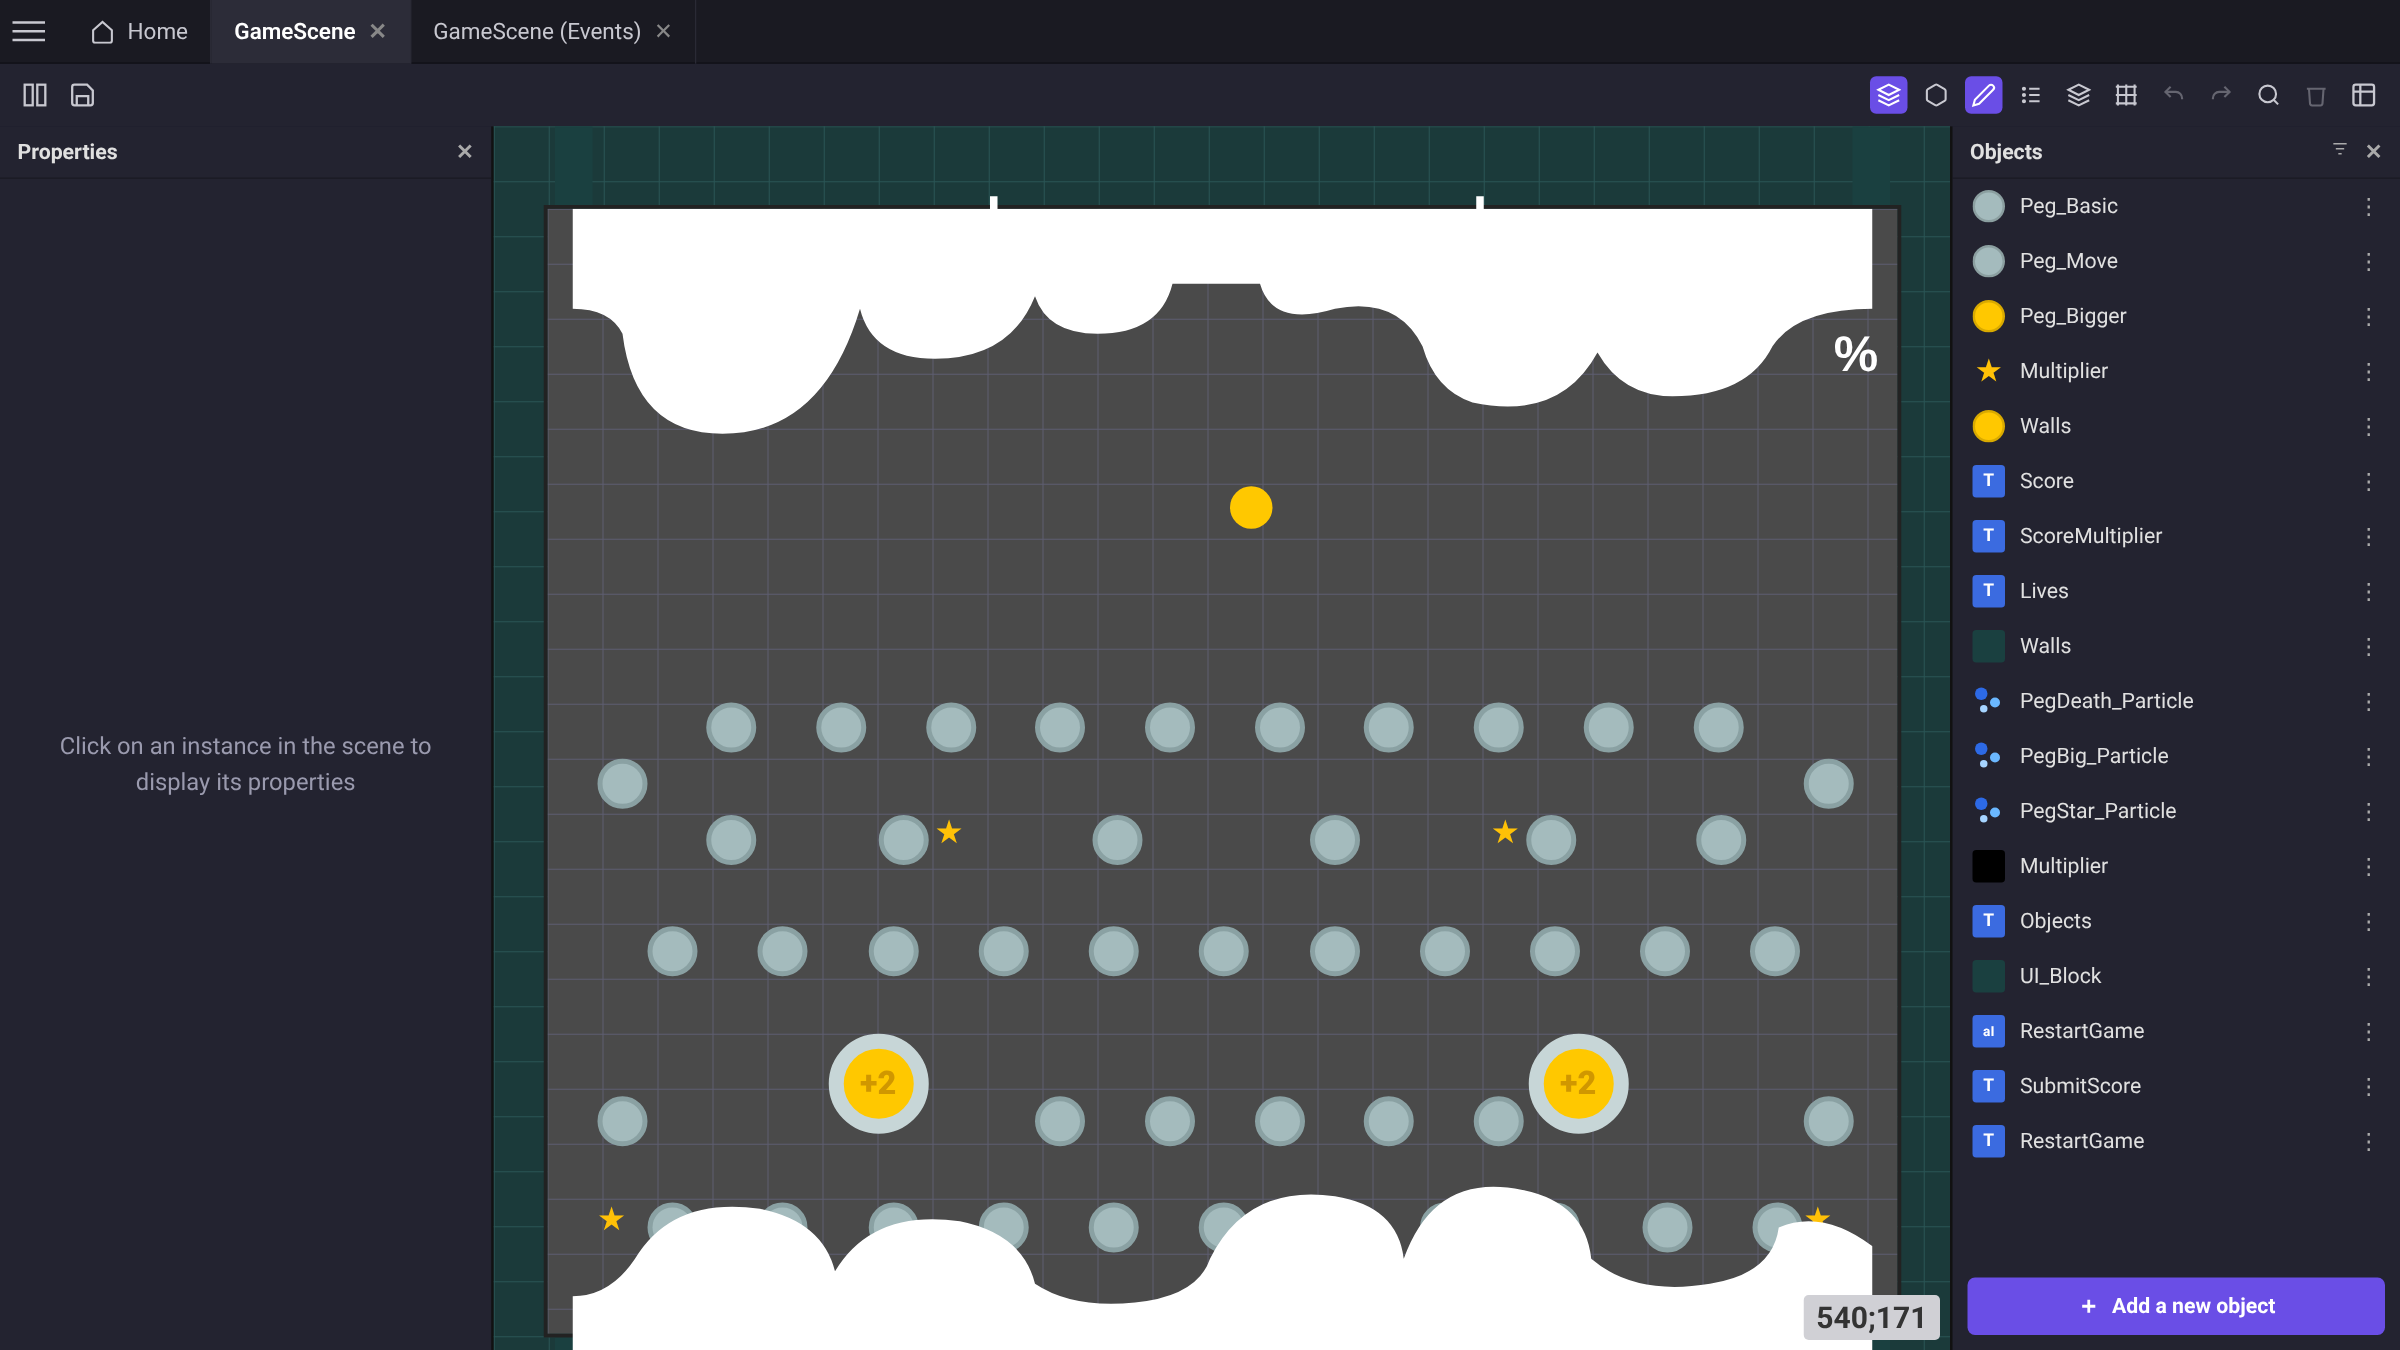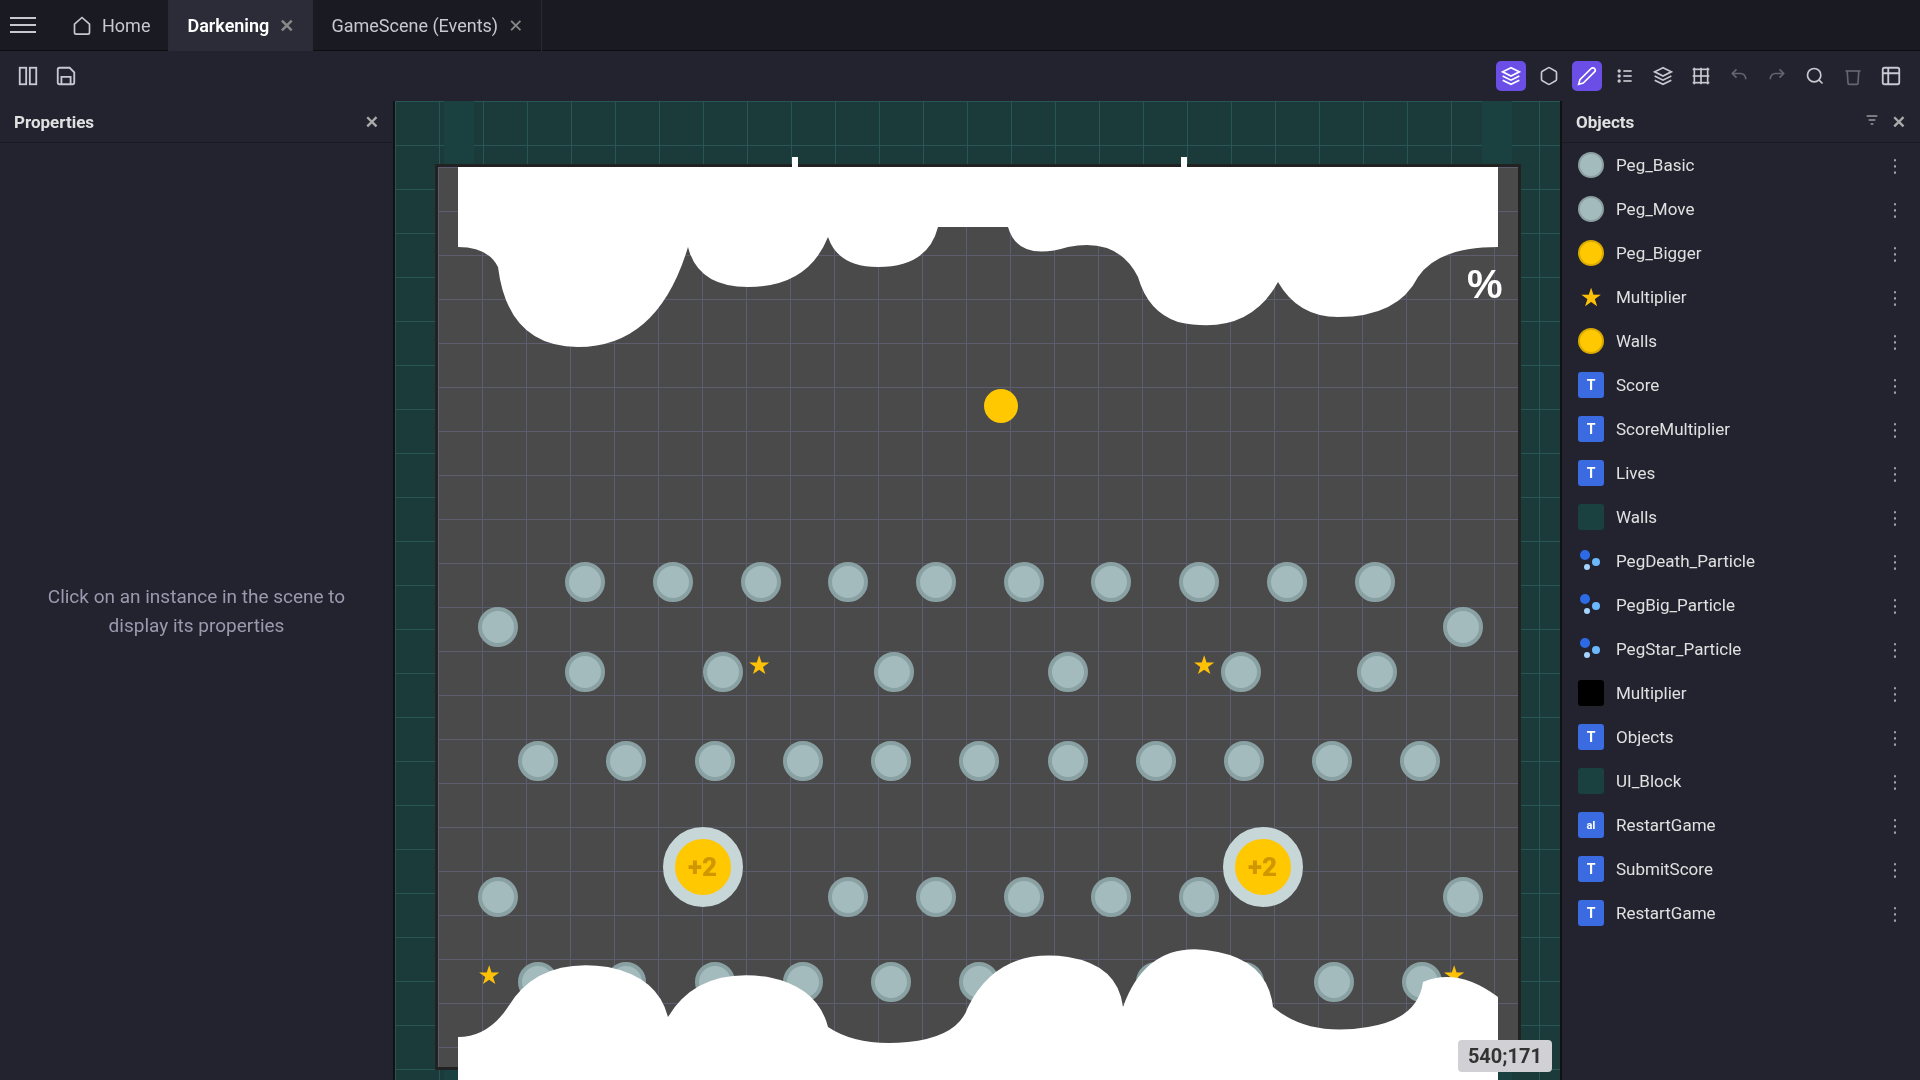--- a/index.html
+++ b/index.html
@@ -45,21 +45,21 @@
 .game-frame { position: absolute; left: 0; top: 66px; width: 1080px; height: 900px; background: #4a4a4a; background-image: linear-gradient(#5d5d70 1px, transparent 1px), linear-gradient(90deg, #5d5d70 1px, transparent 1px); background-size: 44px 44px; outline: 3px solid #222; }
 .hud-text { position: absolute; color: #fff; font-weight: 900; font-size: 52px; font-family: Arial, sans-serif; }
 .cloud-top { position: absolute; top: 0; left: 20px; right: 20px; }
 .cloud-bot { position: absolute; bottom: -60px; left: 20px; right: 20px; }
 .wall-l { position: absolute; left: 6px; top: 0; bottom: 0; width: 30px; background: #1a4040; }
 .wall-r { position: absolute; right: 6px; top: 0; bottom: 0; width: 30px; background: #1a4040; }
 .peg { position: absolute; width: 40px; height: 40px; border-radius: 50%; background: #a4bbbd; border: 4px solid #8aa1a3; }
 .peg-big { position: absolute; width: 80px; height: 80px; border-radius: 50%; background: #ffc800; border: 12px solid #c7d6d7; display: flex; align-items: center; justify-content: center; color: #d09700; font-weight: 900; font-size: 26px; }
 .ball { position: absolute; width: 34px; height: 34px; border-radius: 50%; background: #ffc800; }
 .star { position: absolute; color: #ffc107; font-size: 26px; }
-.coords { position: absolute; right: 8px; bottom: 8px; background: #d0d0d5; color: #333; padding: 4px 10px; border-radius: 4px; font-weight: 700; font-size: 20px; }
+.coords { position: absolute; right: 8px; bottom: 8px; background: #d0d0d5; color: #333; padding: 4px 10px; border-radius: 4px; font-weight: 700; font-size: 24px; }
 .spawn-box { position: absolute; left: 354px; top: -10px; width: 395px; height: 88px; border-left: 6px solid #fff; border-right: 6px solid #fff; }
 
 
 .objects { width: 360px; border-left: 2px solid #111; }
 .search-row { padding: 8px 12px; }
 .search { display: flex; align-items: center; background: #2e2e3c; border: 1px solid #3c3c4c; border-radius: 5px; padding: 0 12px; height: 44px; }
 .search input { flex: 1; background: transparent; border: none; outline: none; color: #ccc; font-size: 19px; margin-left: 10px; }
 .obj-list { flex: 1; overflow-y: auto; padding: 0 6px; }
 .obj-item { display: flex; align-items: center; gap: 12px; padding: 6px 10px; height: 44px; font-size: 17px; color: #e0e0e0; cursor: pointer; border-radius: 4px; }
 .obj-icon { width: 26px; height: 26px; border-radius: 50%; flex-shrink: 0; display: flex; align-items: center; justify-content: center; font-size: 14px; font-weight: 700; }
@@ -75,21 +75,21 @@
       <span></span>
       <span></span>
     </div>
   <div class="tab">
     <svg class="home-icon" viewBox="0 0 24 24" fill="none" stroke="#c8c8d0" stroke-width="2">
         <path d="M3 11l9-8 9 8v10a2 2 0 01-2 2H5a2 2 0 01-2-2z"></path>
       </svg>
     <span>Home</span>
   </div>
   <div class="tab active">
-    <span>Darkening</span>
+    <span>GameScene</span>
     <span class="close">✕</span>
   </div>
   <div class="tab">
     <span>GameScene (Events)</span>
     <span class="close">✕</span>
   </div>
 </div>
 
 <div class="toolbar">
   <div class="tb-left">
@@ -383,14 +383,21 @@
           <div class="obj-icon" style="background:#3b6be0; border-radius:3px; color:#fff;">T</div>
           <span>SubmitScore</span>
           <span class="dots">⋮</span>
         </div>
         <div class="obj-item">
           <div class="obj-icon" style="background:#3b6be0; border-radius:3px; color:#fff;">T</div>
           <span>RestartGame</span>
           <span class="dots">⋮</span>
         </div>
       </div>
+    <div class="add-btn">
+      <svg width="18" height="18" viewBox="0 0 24 24" fill="none" stroke="#fff" stroke-width="3">
+          <line x1="12" y1="5" x2="12" y2="19"></line>
+          <line x1="5" y1="12" x2="19" y2="12"></line>
+        </svg>
+      <span>Add a new object</span>
+    </div>
   </div>
 </div>
 
 </body></html>

